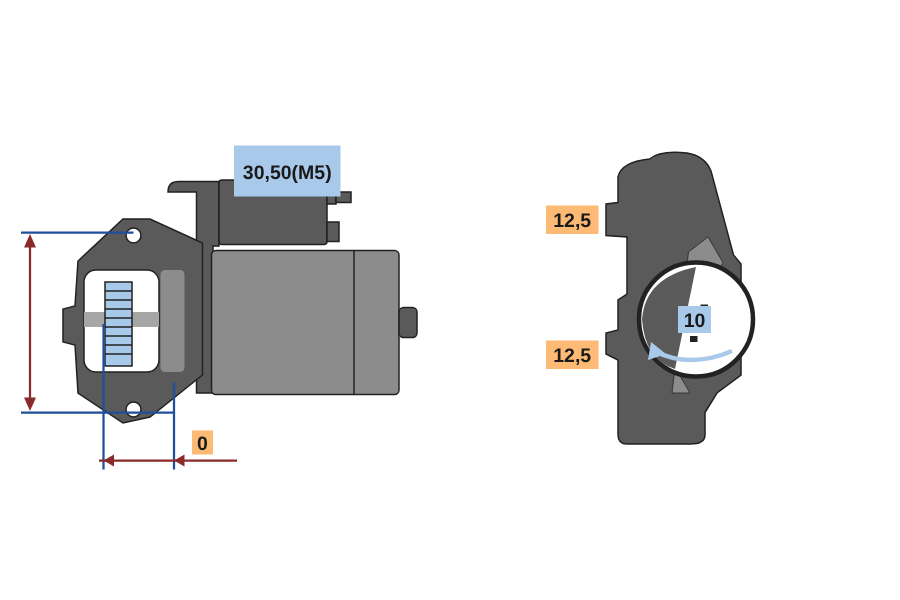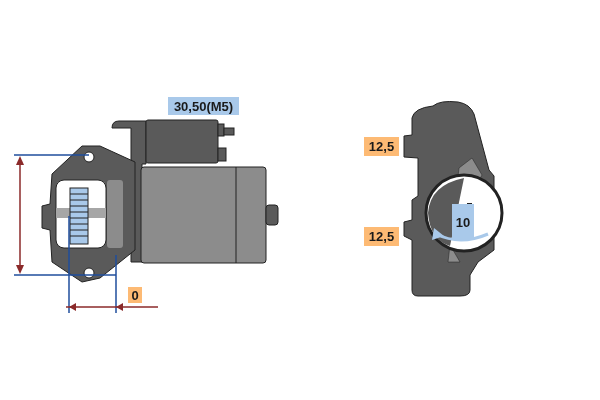--- a/index.html
+++ b/index.html
@@ -71,17 +71,17 @@
       <rect x="467" y="203" width="5" height="4"></rect>
       <rect x="469" y="210" width="5" height="4"></rect>
       <rect x="467" y="217" width="5" height="4"></rect>
       <rect x="460" y="224" width="5" height="4"></rect>
     </g>
     <path d="M436,234 Q460,246 488,234" fill="none" stroke="#a9c9ea" stroke-width="3"></path>
     <polygon points="434,228 444,236 432,240" fill="#a9c9ea"></polygon>
   </g>
 </svg>
 
-<div class="lbl blue" style="left:168px;top:97px;width:71px;height:18px;">30,50(M5)</div>
+<div class="lbl blue" style="left:156px;top:97px;width:71px;height:34px;">30,50(M5)</div>
 <div class="lbl yellow" style="left:128px;top:287px;width:14px;height:16px;">0</div>
 <div class="lbl yellow" style="left:364px;top:137px;width:35px;height:19px;">12,5</div>
 <div class="lbl yellow" style="left:364px;top:227px;width:35px;height:19px;">12,5</div>
-<div class="lbl blue" style="left:452px;top:204px;width:22px;height:36px;">10</div>
+<div class="lbl blue" style="left:452px;top:204px;width:22px;height:18px;">10</div>
 
 </body></html>

